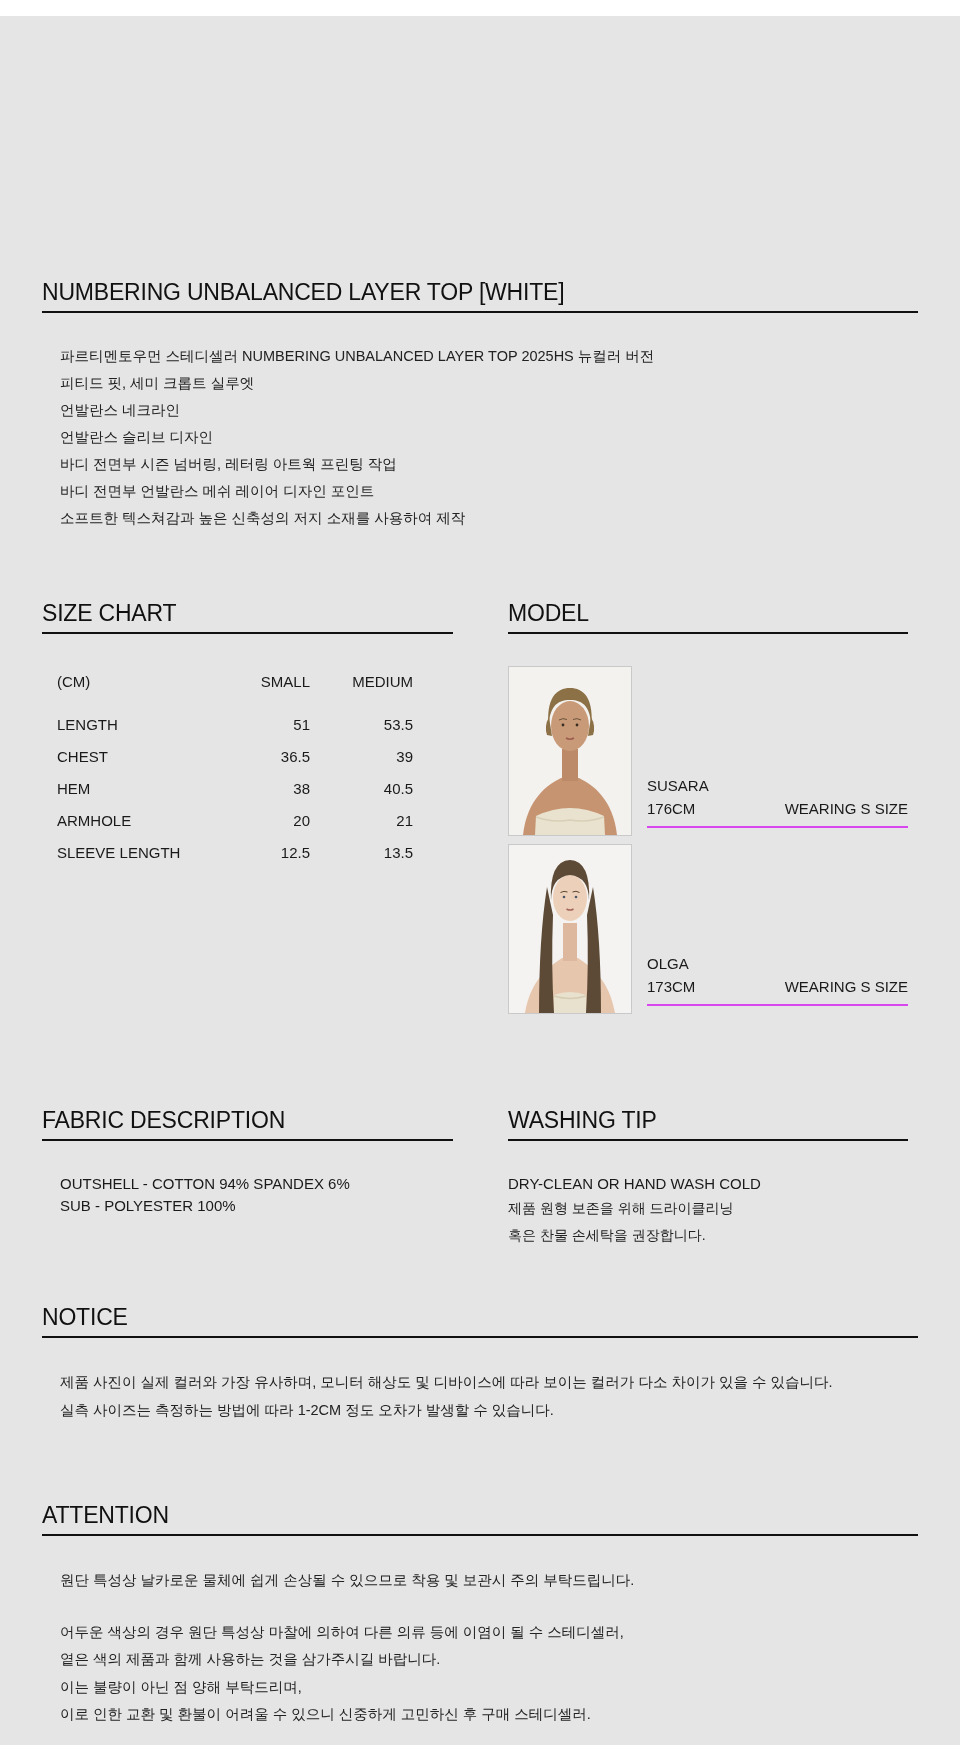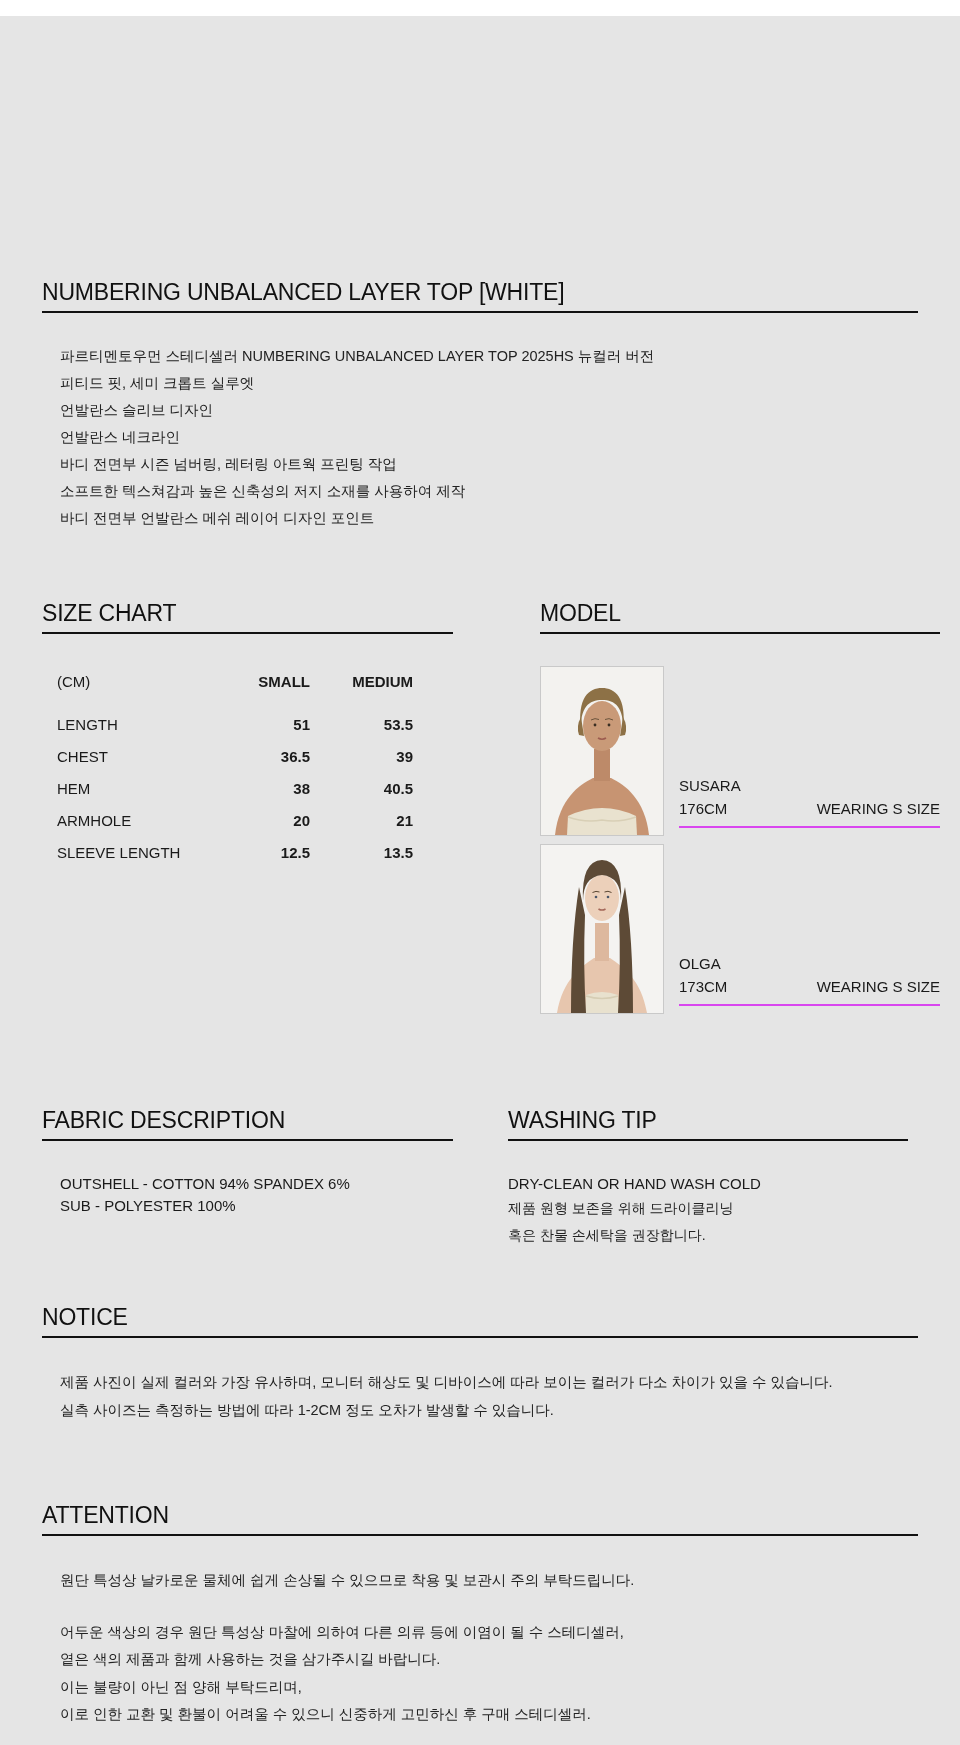--- a/index.html
+++ b/index.html
@@ -9,28 +9,28 @@
   
   .rule-head{font-size:23px;line-height:26px;font-weight:400;letter-spacing:-0.2px;color:#111;
              border-bottom:2px solid #111;padding-bottom:6px;}
   
   .desc{margin:30px 0 0 18px;font-size:14.5px;line-height:27px;color:#222;}
   .desc div{white-space:nowrap;}
   
   .twocol{display:flex;align-items:flex-start;}
   .col-left{width:411px;margin-right:55px;flex:none;}
   .col-right{width:400px;flex:none;}
-  .sec-sizemodel{margin-top:68px;gap:32px;}
+  .sec-sizemodel{margin-top:68px;}
   .sec-fabricwash{margin-top:93px;}
   
   .sc-table{margin-top:33px;font-size:15px;color:#1a1a1a;}
   .sc-row{display:flex;align-items:baseline;padding-left:15px;height:32px;line-height:32px;}
   .sc-row.sc-head{height:30px;line-height:30px;margin-bottom:12px;}
   .sc-label{width:150px;flex:none;}
-  .sc-val{width:103px;flex:none;text-align:right;font-weight:bold;}
+  .sc-val{width:103px;flex:none;text-align:right;}
   
   .model-block{display:flex;align-items:flex-end;}
   .model-block.first{margin-top:32px;}
   .model-block.second{margin-top:8px;}
   .photo{width:122px;height:168px;border:1px solid #c9c9c9;flex:none;background:#f3f2ef;}
   .photo svg{display:block;width:100%;height:100%;}
   .model-info{flex:1;margin-left:15px;margin-bottom:8px;border-bottom:2px solid #d946ef;
               padding-bottom:8px;font-size:15px;color:#1a1a1a;}
   .model-name{line-height:20px;margin-bottom:4px;}
   .model-line2{display:flex;justify-content:space-between;line-height:18px;}
@@ -48,25 +48,25 @@
 </head>
 <body>
 
 <div class="page">
 
   <div class="rule-head">NUMBERING UNBALANCED LAYER TOP [WHITE]</div>
 
   <div class="desc">
     <div>파르티멘토우먼 스테디셀러 NUMBERING UNBALANCED LAYER TOP 2025HS 뉴컬러 버전</div>
     <div>피티드 핏, 세미 크롭트 실루엣</div>
+    <div>언발란스 네크라인</div>
     <div>언발란스 슬리브 디자인</div>
-    <div>언발란스 네크라인</div>
     <div>바디 전면부 시즌 넘버링, 레터링 아트웍 프린팅 작업</div>
+    <div>바디 전면부 언발란스 메쉬 레이어 디자인 포인트</div>
     <div>소프트한 텍스쳐감과 높은 신축성의 저지 소재를 사용하여 제작</div>
-    <div>바디 전면부 언발란스 메쉬 레이어 디자인 포인트</div>
   </div>
 
   <div class="twocol sec-sizemodel">
 
     <div class="col-left">
       <div class="rule-head">SIZE CHART</div>
 
       <div class="sc-table">
         <div class="sc-row sc-head">
           <span class="sc-label">(CM)</span>

